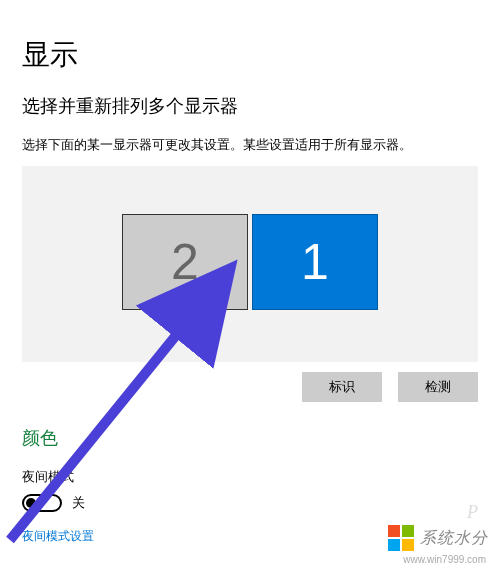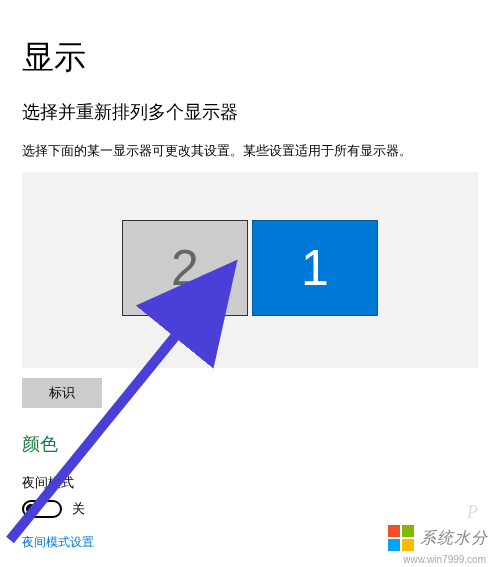--- a/index.html
+++ b/index.html
@@ -12,21 +12,21 @@
       width: 500px;
       height: 567px;
       background: #ffffff;
       position: relative;
       overflow: hidden;
     }
     .content {
       padding: 36px 22px 0 22px;
     }
     .page-title {
-      font-size: 32px;
+      font-size: 28px;
       font-weight: 400;
       color: #000;
       margin-bottom: 20px;
     }
     .section-title {
       font-size: 18px;
       font-weight: 400;
       color: #000;
       margin-bottom: 18px;
       font-family: Liberation Serif, serif;
@@ -66,20 +66,21 @@
       background: #cccccc;
       color: #666666;
     }
     .monitor-1 {
       background: #0078d7;
       color: #ffffff;
       border: 1px solid #005a9e;
     }
     .monitor-buttons {
       display: flex;
+      justify-content: flex-end;
       gap: 16px;
       margin-bottom: 24px;
     }
     .btn {
       width: 80px;
       height: 30px;
       background: #cccccc;
       border: none;
       font-size: 13px;
       color: #000;
@@ -193,20 +194,21 @@
 
   <div class="monitor-arrangement">
     <div class="monitors">
       <div class="monitor monitor-2">2</div>
       <div class="monitor monitor-1">1</div>
     </div>
   </div>
 
   <div class="monitor-buttons">
     <button class="btn">标识</button>
+    <button class="btn">检测</button>
   </div>
 
   <h2 class="color-section-title">颜色</h2>
 
   <div class="setting-label">夜间模式</div>
 
   <div class="toggle-row">
     <div class="toggle">
       <div class="toggle-knob"></div>
     </div>

